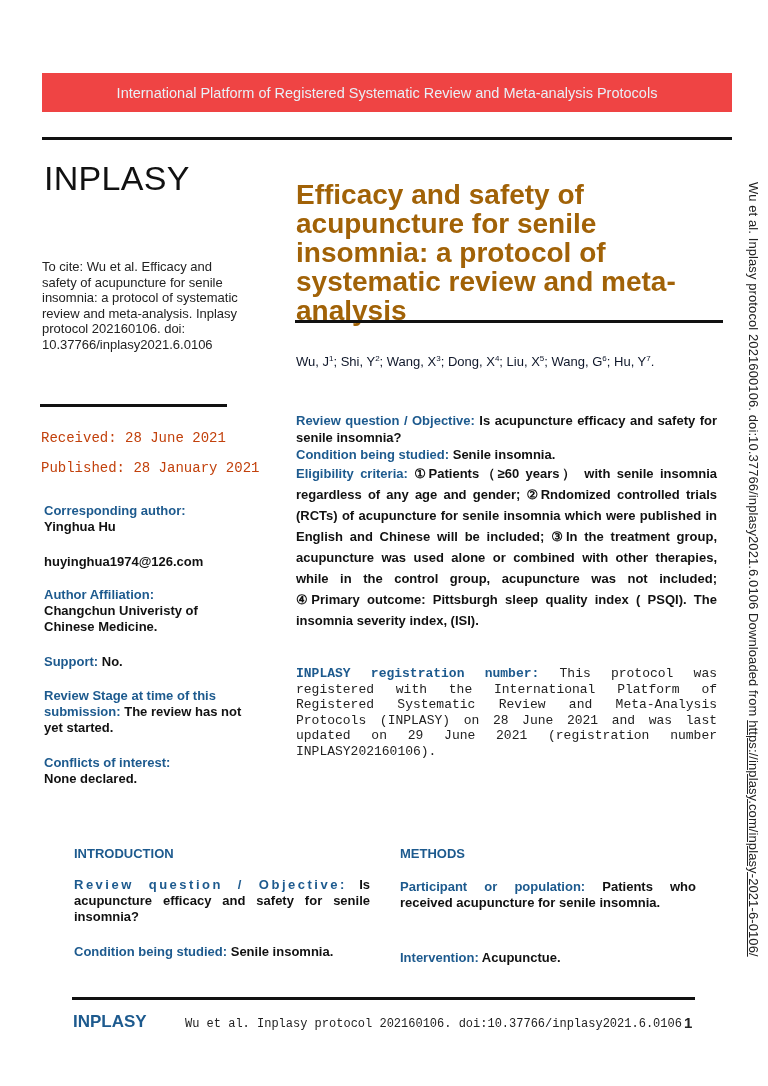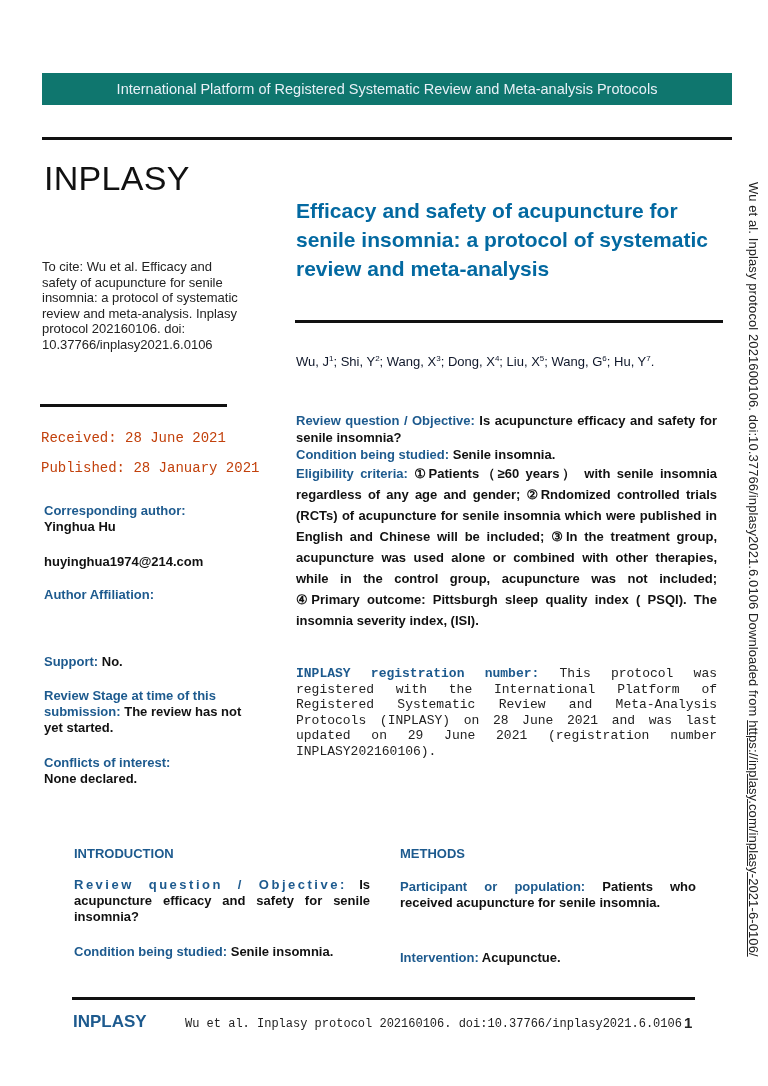--- a/index.html
+++ b/index.html
@@ -2,39 +2,39 @@
 <html><head>
 <meta charset="utf-8">
 <style>
   html, body { margin: 0; padding: 0; background: #ffffff; }
   body {
     width: 768px; height: 1086px; position: relative; overflow: hidden;
     font-family: "Liberation Sans", sans-serif; color: #111;
   }
   .blue { color: #1d5a8e; }
   .banner {
-    position: absolute; left: 42px; top: 73px; width: 690px; height: 32px;
-    background: #0f766e; color: #e8f0f7; font-size: 14.5px;
+    position: absolute; left: 42px; top: 73px; width: 690px; height: 39px;
+    background: #ef4444; color: #e8f0f7; font-size: 14.5px;
     display: flex; align-items: center; justify-content: center;
   }
   .rule-top { position: absolute; left: 42px; top: 137px; width: 690px; height: 3px; background: #111; }
   .brand {
     position: absolute; left: 44px; top: 158px; font-size: 34px; line-height: 40px;
     color: #111; font-weight: normal; letter-spacing: 0.3px;
   }
   .cite {
     position: absolute; left: 42px; top: 259px; width: 200px; font-size: 13px; line-height: 15.6px; color: #222;
   }
   .rule-left { position: absolute; left: 40px; top: 404px; width: 187px; height: 3px; background: #111; }
   .dates { position: absolute; left: 41px; font-size: 14px; color: #c2410c; font-family: Liberation Mono, monospace; }
   .left-block { position: absolute; left: 44px; width: 205px; font-size: 13px; line-height: 16px; font-weight: bold; }
   .left-block .lbl { color: #1d5a8e; }
   .title {
-    position: absolute; left: 296px; top: 196px; width: 440px; font-size: 21px; line-height: 29px;
-    font-weight: bold; color: #0369a1;
+    position: absolute; left: 296px; top: 180px; width: 440px; font-size: 28px; line-height: 29px;
+    font-weight: bold; color: #a16207;
   }
   .rule-title { position: absolute; left: 295px; top: 320px; width: 428px; height: 3px; background: #111; }
   .authors { position: absolute; left: 296px; top: 341px; font-size: 13px; color: #0f172a; margin-top: 13px; }
   .authors sup { font-size: 8px; }
   .abstract {
     position: absolute; left: 296px; top: 412px; width: 421px; font-size: 13px; line-height: 17px;
     font-weight: bold; text-align: justify; color: #111;
   }
   .abstract p { margin: 0; }
   .abstract .elig { line-height: 21px; }
@@ -73,24 +73,25 @@
 <div class="cite">To cite: Wu et al. Efficacy and safety of acupuncture for senile insomnia: a protocol of systematic review and meta-analysis. Inplasy protocol 202160106. doi: 10.37766/inplasy2021.6.0106</div>
 <div class="rule-left"></div>
 
 <div class="dates" style="top:430px;">Received: 28 June 2021</div>
 <div class="dates" style="top:460px;">Published: 28 January 2021</div>
 
 <div class="left-block" style="top:503px;">
   <div class="lbl">Corresponding author:</div>
   <div>Yinghua Hu</div>
 </div>
-<div class="left-block" style="top:554px;">huyinghua1974@214.com</div>
+<div class="left-block" style="top:554px;">huyinghua1974@126.com</div>
 
 <div class="left-block" style="top:587px;">
   <div class="lbl">Author Affiliation:</div>
+  <div>Changchun Univeristy of Chinese Medicine.</div>
 </div>
 
 <div class="left-block" style="top:654px;">
   <span class="lbl">Support:</span><span> No.</span>
 </div>
 
 <div class="left-block" style="top:688px;">
   <span class="lbl">Review Stage at time of this submission:</span><span> The review has not yet started.</span>
 </div>
 

